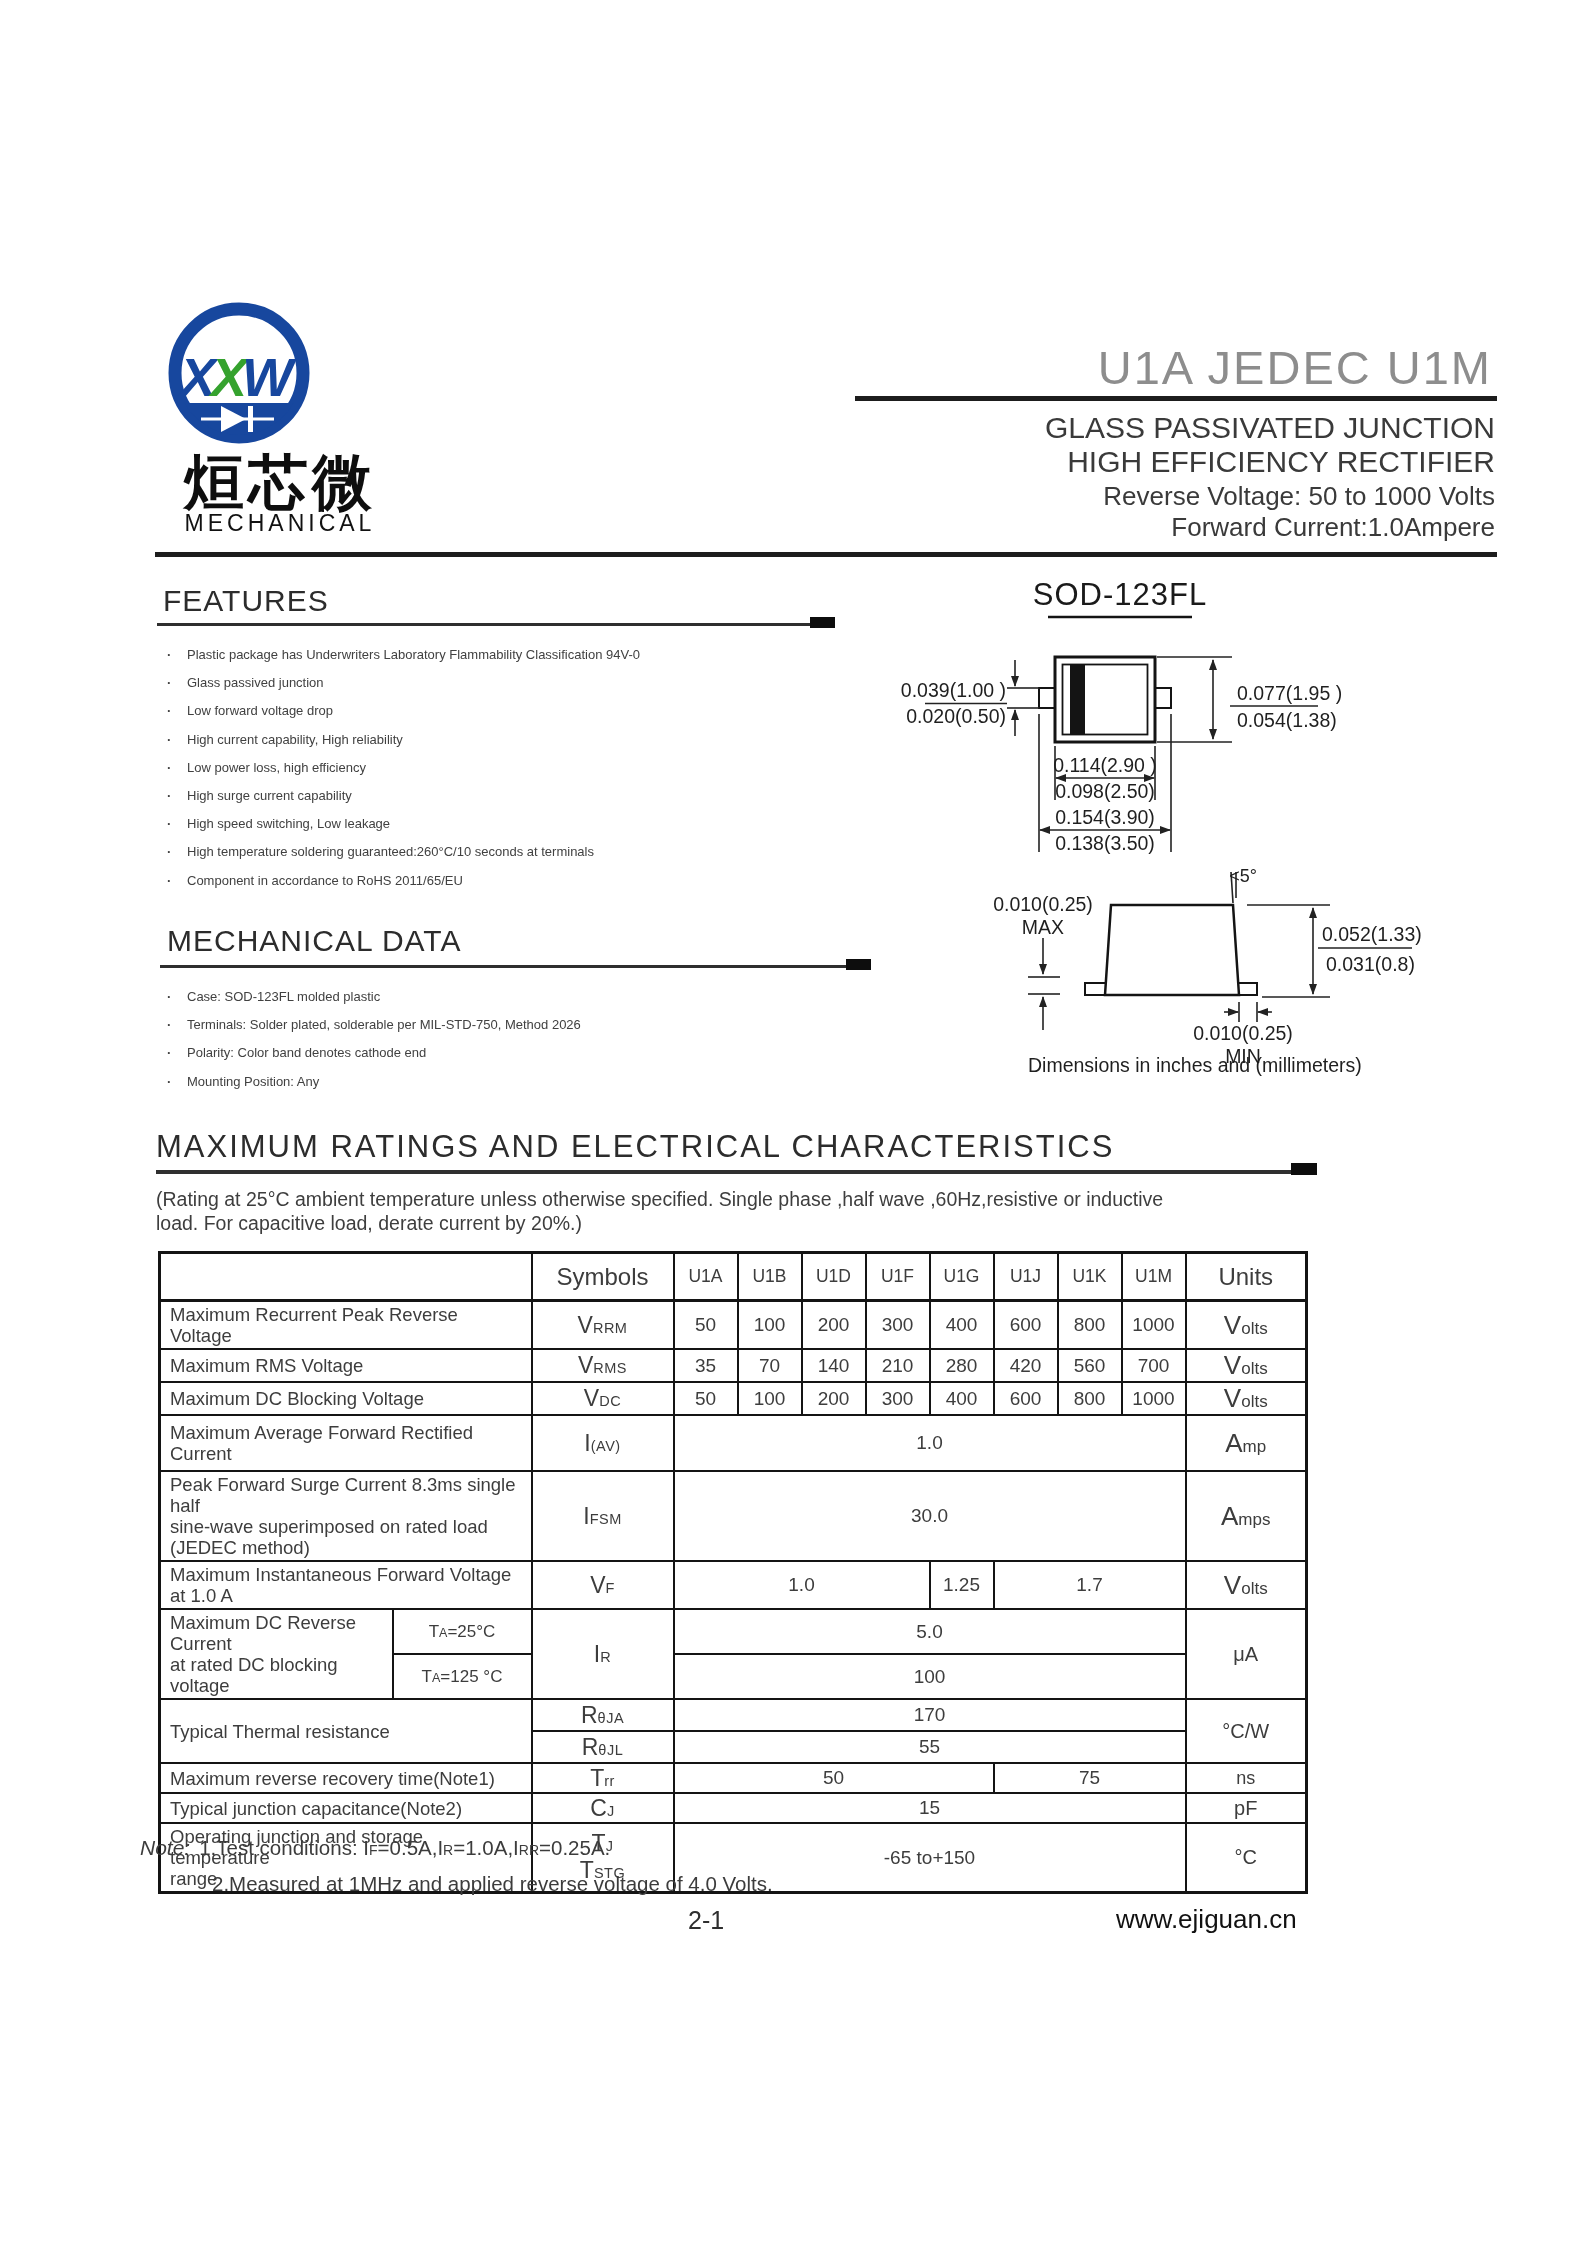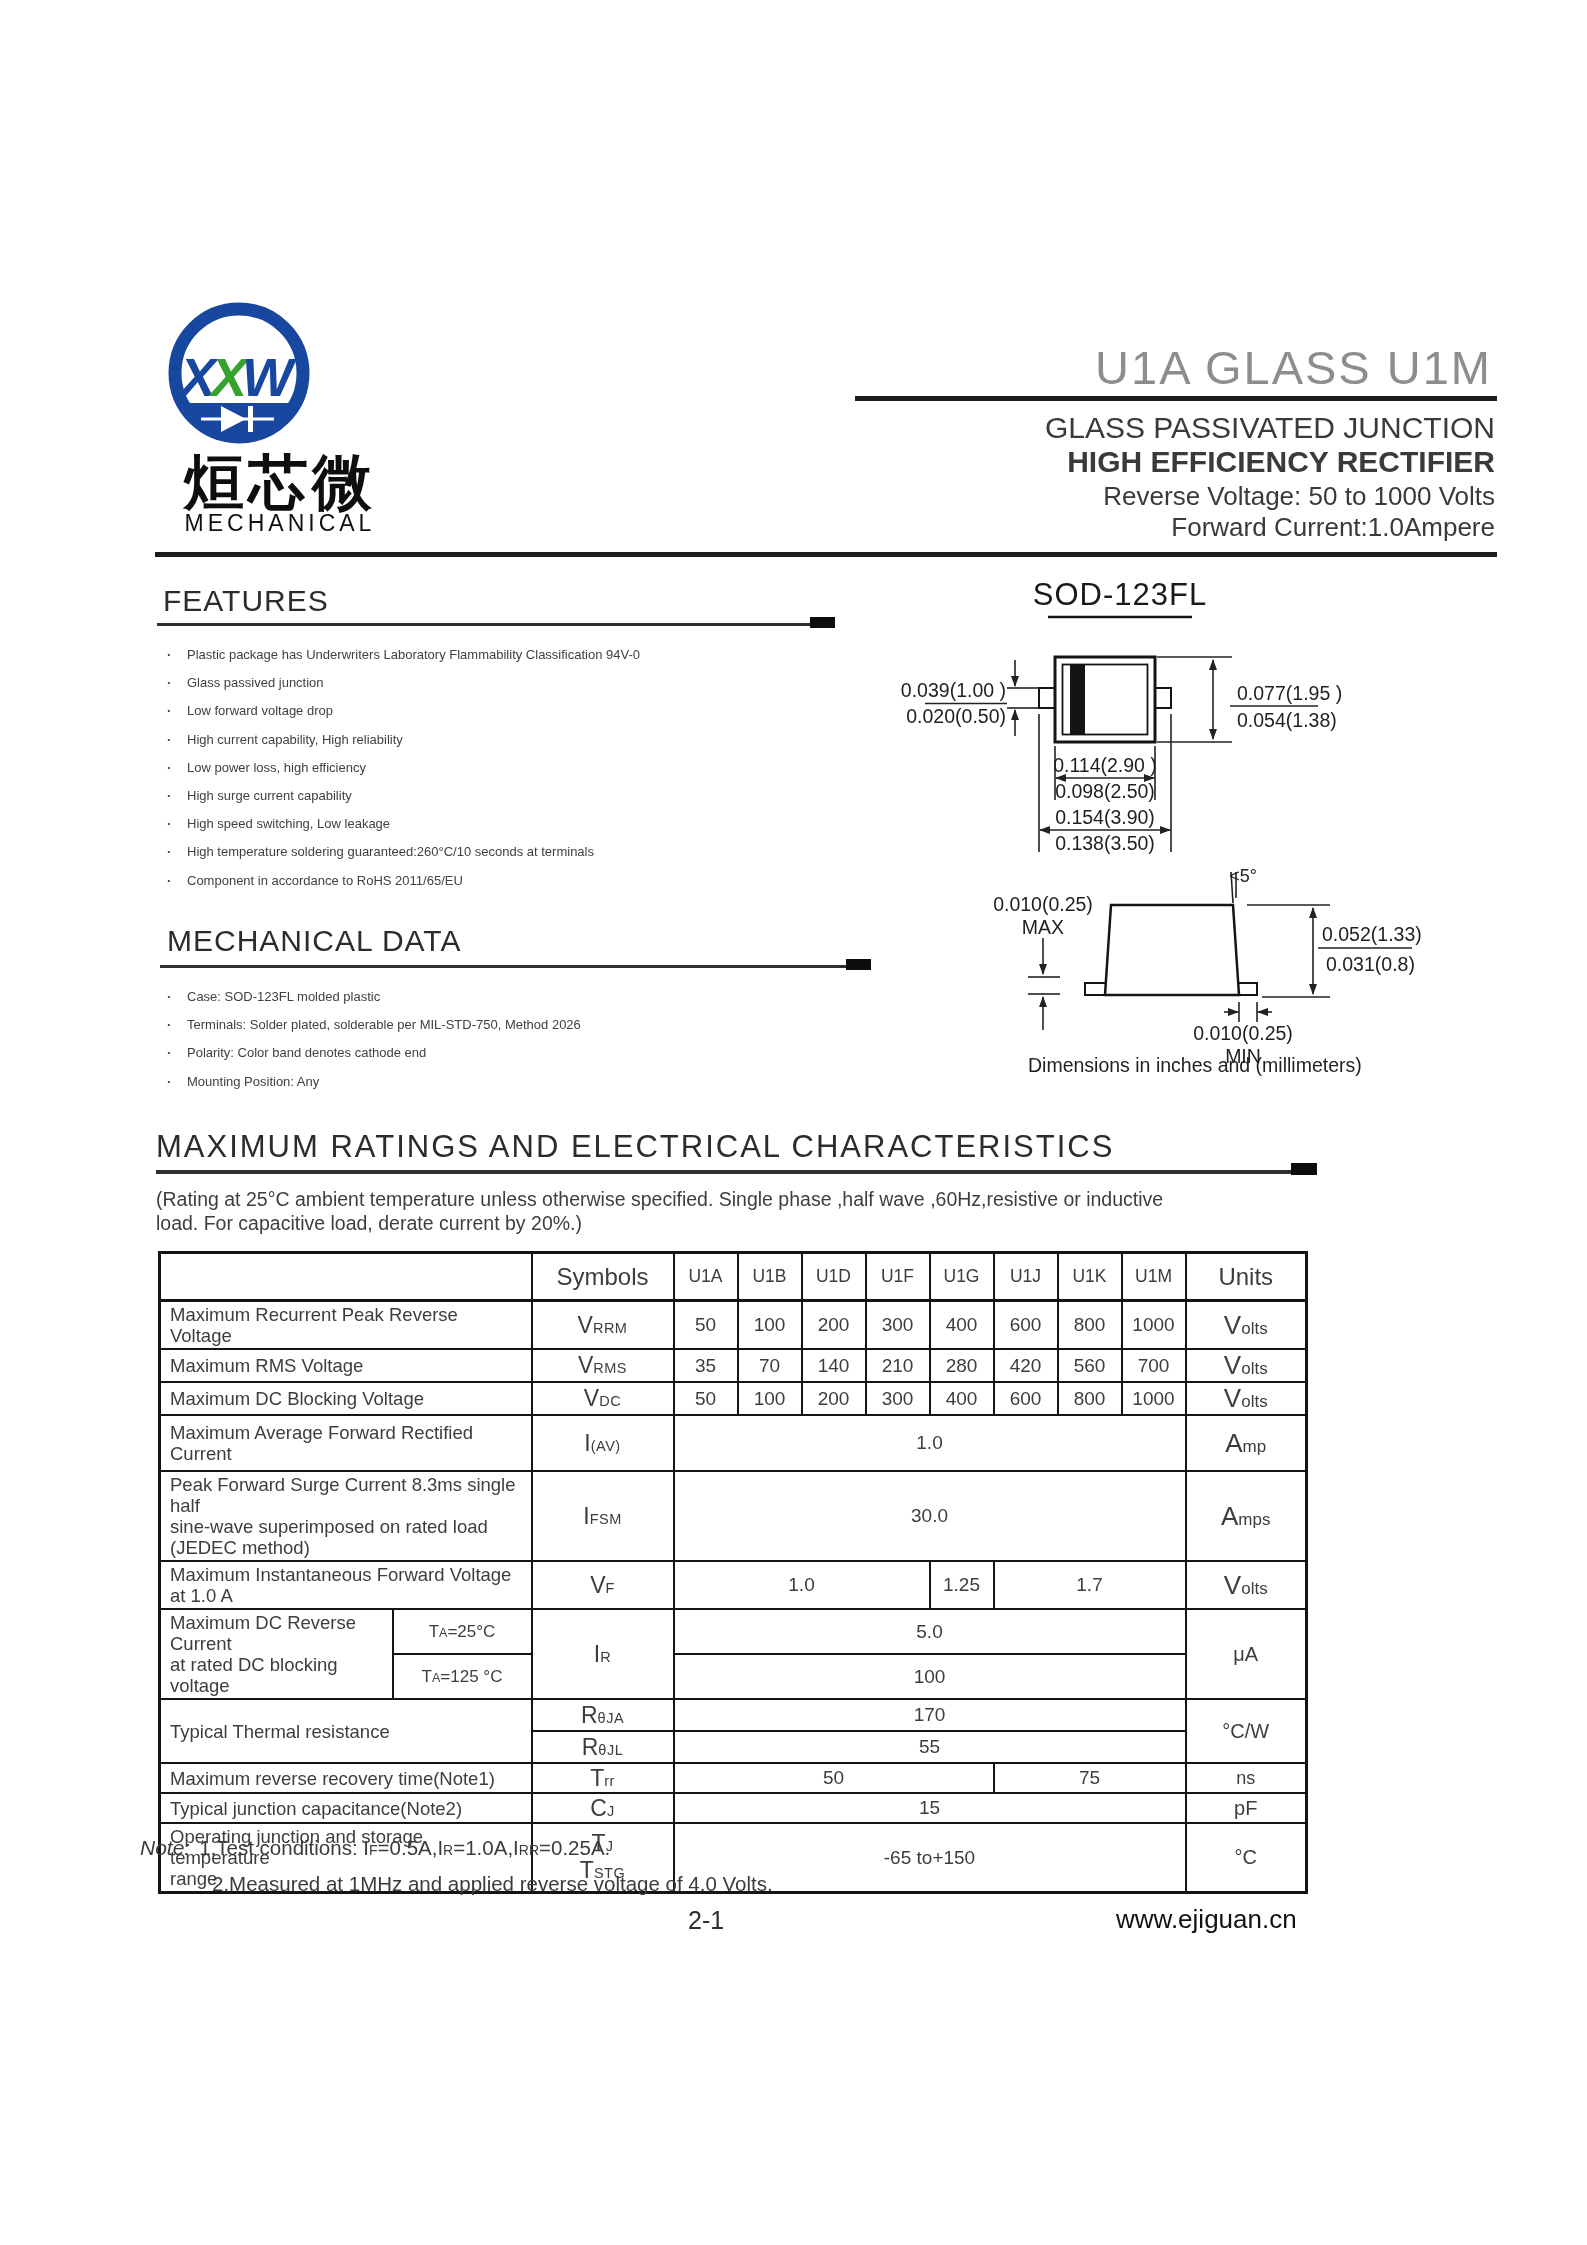--- a/index.html
+++ b/index.html
@@ -8,21 +8,21 @@
     font-family:"Liberation Sans", sans-serif;color:#3c3c3c;overflow:hidden;
     margin:0 auto;
   }
   .abs{position:absolute;}
   
   .brand-zh{left:158px;top:443px;width:244px;text-align:center;font-size:60px;font-weight:bold;color:#0e0e0e;letter-spacing:4px;}
   .brand-en{left:152px;top:510px;width:256px;text-align:center;font-size:23px;letter-spacing:4px;color:#111;}
   .doc-title{right:95px;top:340px;font-size:47px;color:#8d8d8d;letter-spacing:2px;}
   .title-rule{left:855px;top:396px;width:642px;height:5px;background:#1d1d1d;}
   .sub1{right:92px;top:411px;font-size:30px;color:#3a3a3a;}
-  .sub2{right:92px;top:445px;font-size:30px;color:#3a3a3a;font-weight:bold;}
+  .sub2{right:92px;top:445px;font-size:30px;color:#3a3a3a;}
   .sub3{right:92px;top:481px;font-size:26px;color:#3a3a3a;}
   .sub4{right:92px;top:512px;font-size:26px;color:#3a3a3a;}
   .full-rule{left:155px;top:552px;width:1342px;height:5px;background:#1d1d1d;}
   
   .sec-h{font-size:30px;color:#2c2c2c;letter-spacing:1px;}
   .features-h{left:163px;top:584px;}
   .features-rule{left:157px;top:623px;width:655px;height:3px;background:#2f2f2f;}
   .features-tab{left:810px;top:617px;width:25px;height:11px;background:#0d0d0d;}
   .mech-h{left:167px;top:924px;}
   .mech-rule{left:160px;top:965px;width:688px;height:3px;background:#2f2f2f;}
@@ -89,21 +89,21 @@
     <g clip-path="url(#logoclip)">
       <rect x="208" y="403" width="134" height="34" fill="#17479e"></rect>
       <line x1="237" y1="419" x2="310" y2="419" stroke="#fff" stroke-width="3"></line>
       <path d="M257,406 L257,432 L282,419 Z" fill="#ffffff"></path>
       <rect x="284" y="406" width="5" height="26" fill="#ffffff"></rect>
     </g>
   </svg>
   <div class="abs brand-zh">烜芯微</div>
   <div class="abs brand-en">MECHANICAL</div>
 
-  <div class="abs doc-title">U1A GLASS U1M</div>
+  <div class="abs doc-title">U1A JEDEC U1M</div>
   <div class="abs title-rule"></div>
   <div class="abs sub1">GLASS PASSIVATED JUNCTION</div>
   <div class="abs sub2">HIGH EFFICIENCY RECTIFIER</div>
   <div class="abs sub3">Reverse Voltage: 50 to 1000 Volts</div>
   <div class="abs sub4">Forward Current:1.0Ampere</div>
   <div class="abs full-rule"></div>
 
   <div class="abs sec-h features-h">FEATURES</div>
   <div class="abs features-rule"></div>
   <div class="abs features-tab"></div>

